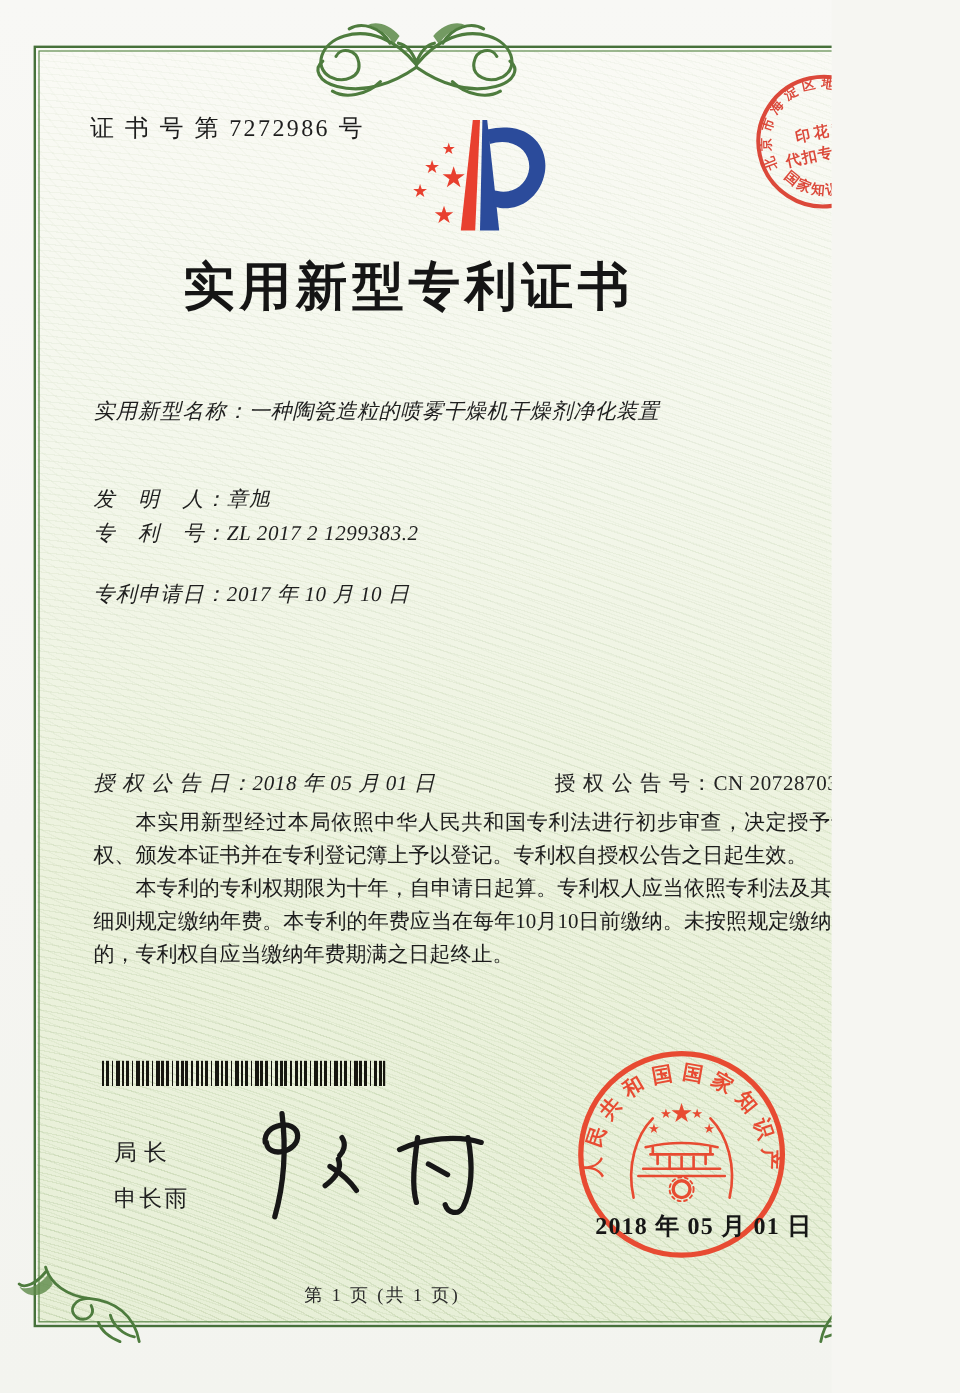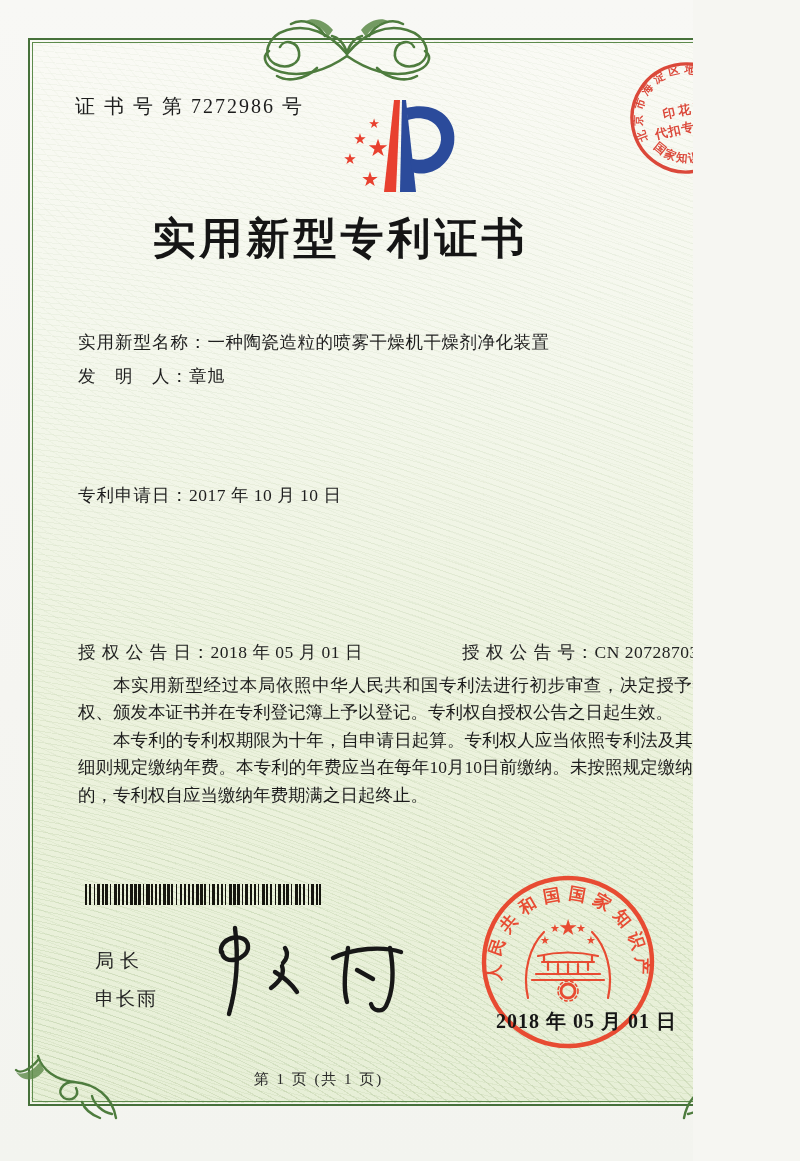--- a/index.html
+++ b/index.html
@@ -46,21 +46,21 @@
     position:absolute; left:75px; top:93px;
     font-size:20px; letter-spacing:2px; color:#1d1d1d;
   }
   .tax-stamp { position:absolute; left:620px; top:52px; transform:rotate(-12deg); opacity:.92; }
   .cnipa-logo { position:absolute; left:320px; top:94px; }
   .cert-title {
     position:absolute; left:0; right:12px; top:210px; text-align:center;
     font-size:43px; font-weight:700; letter-spacing:4px; color:#151515;
   }
   
-  .field-row { position:absolute; left:78px; font-size:17.5px; color:#1e1e1e; white-space:nowrap; }
+  .field-row { position:absolute; left:78px; font-size:17.5px; color:#1e1e1e; white-space:nowrap;font-style:italic; }
   .flabel { letter-spacing:1px; }
   .fvalue { letter-spacing:.5px; }
   .fvalue.wrap {
     display:inline-block; white-space:normal; width:478px; vertical-align:top; line-height:26px;
   }
   .grant-right { position:absolute; left:462px; font-size:17.5px; white-space:nowrap; }
   
   .paras {
     position:absolute; left:78px; top:672px; width:650px;
     font-size:17.5px; line-height:27.4px; text-align:justify; color:#1c1c1c;
@@ -174,22 +174,25 @@
       <polygon points="74,6 80,6 76,98 64,98" fill="#e8402f"></polygon>
       <polygon points="82,6 86,6 96,98 80,98" fill="#2b4b9b"></polygon>
       <path d="M86,14 C118,6 138,26 134,50 C130,72 110,84 92,78 L90,64 C106,70 120,60 121,46 C122,30 106,20 88,26 Z" fill="#2b4b9b"></path>
     </svg>
 
     <div class="cert-title">实用新型专利证书</div>
 
     <div class="field-row" style="top:330px">
       <span class="flabel">实用新型名称：</span><span class="fvalue">一种陶瓷造粒的喷雾干燥机干燥剂净化装置</span>
     </div>
-    <div class="field-row" style="top:364px">
+    <div class="field-row" style="top:404px">
       <span class="flabel">发　明　人：</span><span class="fvalue">章旭</span>
+    </div>
+    <div class="field-row" style="top:432px">
+      <span class="flabel">专　利　号：</span><span class="fvalue">ZL 2017 2 1299383.2</span>
     </div>
     <div class="field-row" style="top:483px">
       <span class="flabel">专利申请日：</span><span class="fvalue">2017 年 10 月 10 日</span>
     </div>
     <div class="field-row" style="top:640px">
       <span class="flabel">授 权 公 告 日：</span><span class="fvalue">2018 年 05 月 01 日</span>
     </div>
     <div class="grant-right" style="top:640px">
       <span class="flabel">授 权 公 告 号：</span><span class="fvalue">CN 207287039 U</span>
     </div>

